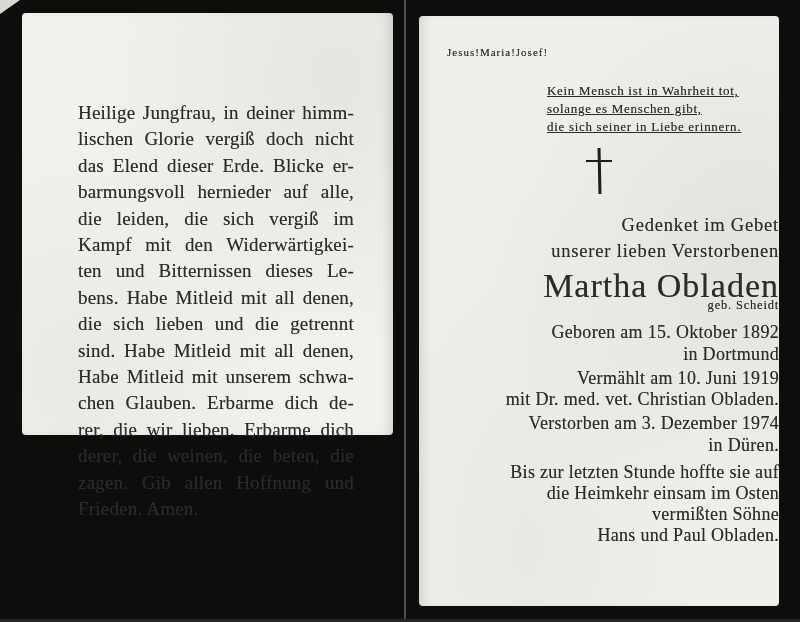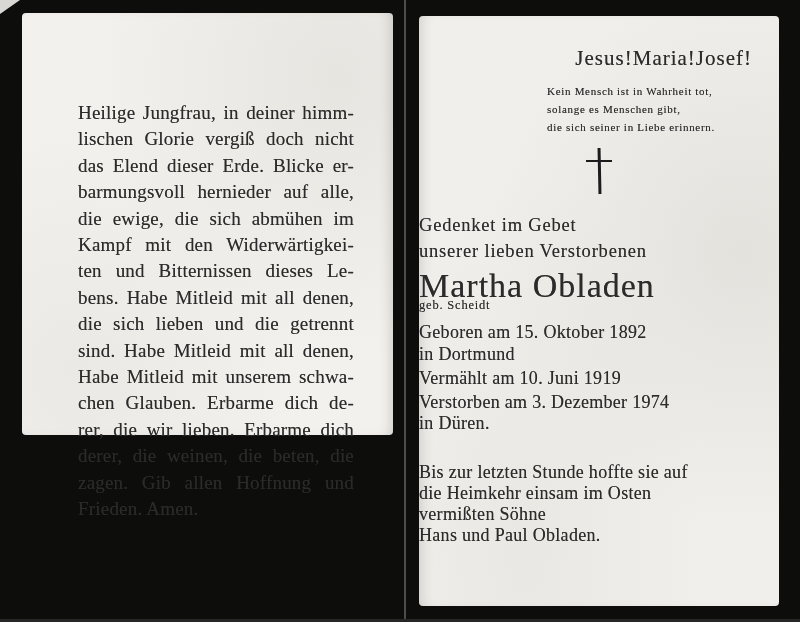--- a/index.html
+++ b/index.html
@@ -62,44 +62,45 @@
     width: 276px;
     font-size: 19px; line-height: 26.4px;
     letter-spacing: 0.2px;
   }
   .prayer .jline { text-align: justify; text-align-last: justify; white-space: nowrap; }
   .prayer .jline.last { text-align-last: left; }
   
   .invocation {
     position: absolute; left: 0; top: 30px;
     width: 100%;
-    display: flex; justify-content: flex-end;
+    display: flex; justify-content: flex-start;
     padding: 0 27px 0 28px; box-sizing: border-box;
-    font-size: 21px; letter-spacing: 1px;
+    font-size: 11px; letter-spacing: 1px;
   }
   .epigraph {
     position: absolute; left: 128px; top: 66px;
-    font-size: 11px; line-height: 18px;
+    font-size: 13px; line-height: 18px;
     letter-spacing: 0.7px;
+    text-decoration: underline;
   }
   .cross {
     position: absolute; left: 50%; top: 132px;
     width: 26px; height: 46px;
     transform: translateX(-50%);
   }
   .cross .v {
     position: absolute; left: 12px; top: 0;
     width: 2.6px; height: 46px; background: #1c1c1c;
     transform: rotate(-1.2deg);
   }
   .cross .h {
     position: absolute; left: 0; top: 12px;
     width: 26px; height: 2.4px; background: #1c1c1c;
   }
-  .centered { position: absolute; left: 0; width: 100%; text-align: left; }
+  .centered { position: absolute; left: 0; width: 100%; text-align: right; }
   .intro {
     top: 196px;
     font-size: 18.5px; line-height: 26px;
     letter-spacing: 0.8px;
   }
   .deceased-name {
     top: 250px;
     font-size: 34px; line-height: 40px;
     letter-spacing: 1px;
     font-weight: normal; margin: 0;
@@ -128,21 +129,21 @@
   <div class="corner-artifact"></div>
   <div class="fold-crease"></div>
   <div class="bottom-edge"></div>
 
   <div class="page page-left">
     <div class="prayer">
       <div class="jline">Heilige Jungfrau, in deiner himm-</div>
       <div class="jline">lischen Glorie vergiß doch nicht</div>
       <div class="jline">das Elend dieser Erde. Blicke er-</div>
       <div class="jline">barmungsvoll hernieder auf alle,</div>
-      <div class="jline">die ewige, die sich abmühen im</div>
+      <div class="jline">die leiden, die sich vergiß im</div>
       <div class="jline">Kampf mit den Widerwärtigkei-</div>
       <div class="jline">ten und Bitternissen dieses Le-</div>
       <div class="jline">bens. Habe Mitleid mit all denen,</div>
       <div class="jline">die sich lieben und die getrennt</div>
       <div class="jline">sind. Habe Mitleid mit all denen,</div>
       <div class="jline">Habe Mitleid mit unserem schwa-</div>
       <div class="jline">chen Glauben. Erbarme dich de-</div>
       <div class="jline">rer, die wir lieben. Erbarme dich</div>
       <div class="jline">derer, die weinen, die beten, die</div>
       <div class="jline">zagen. Gib allen Hoffnung und</div>
@@ -177,20 +178,21 @@
     <h1 class="centered deceased-name">Martha Obladen</h1>
     <div class="centered maiden-name">geb. Scheidt</div>
 
     <div class="centered events">
       <div class="event">
         <div>Geboren am 15. Oktober 1892</div>
         <div>in Dortmund</div>
       </div>
       <div class="event">
         <div>Vermählt am 10. Juni 1919</div>
+        <div>mit Dr. med. vet. Christian Obladen.</div>
       </div>
       <div class="event">
         <div>Verstorben am 3. Dezember 1974</div>
         <div>in Düren.</div>
       </div>
     </div>
 
     <div class="centered memorial">
       <div>Bis zur letzten Stunde hoffte sie auf</div>
       <div>die Heimkehr einsam im Osten</div>

